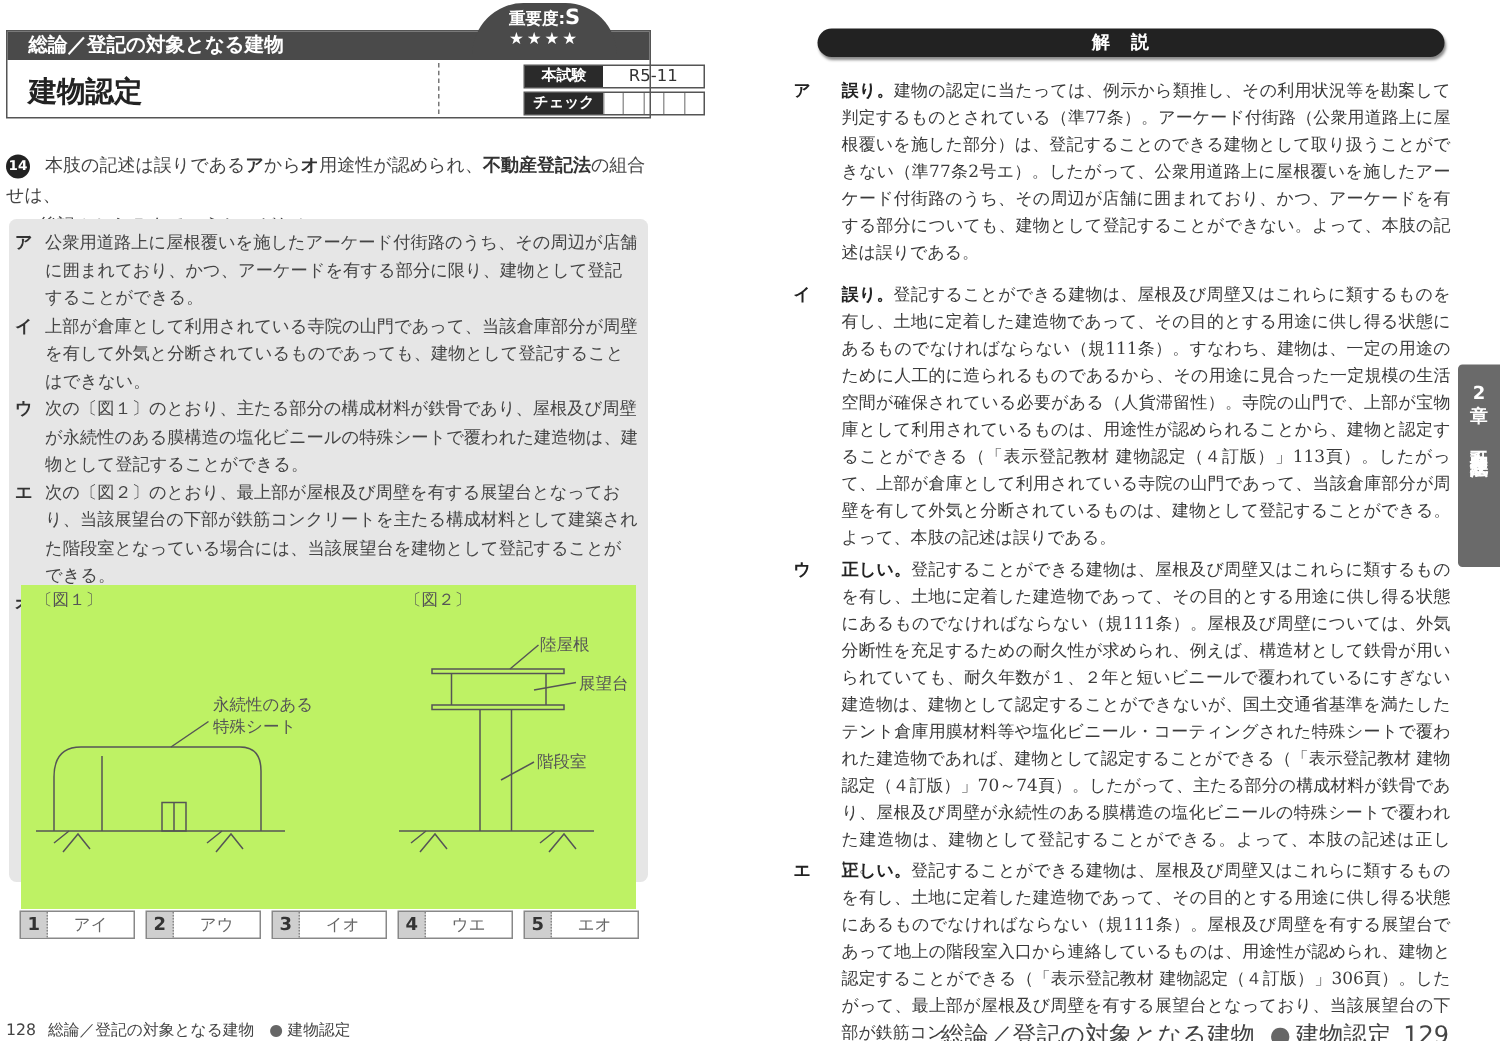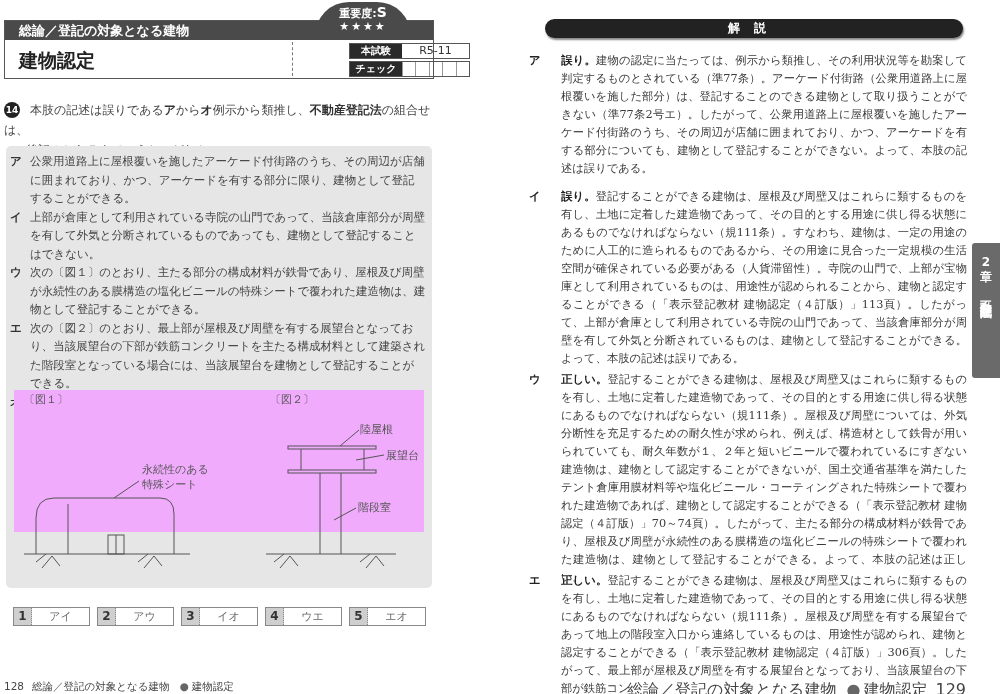--- a/index.html
+++ b/index.html
@@ -29,21 +29,21 @@
 
   .question { position: absolute; left: 4px; top: 100px; width: 430px; font-size: 12px; line-height: 20px; color: #444; }
   .q-num { display: inline-block; width: 16px; height: 16px; border-radius: 50%; background: #222; color: #fff; font-size: 9px; font-weight: bold; text-align: center; line-height: 16px; margin-right: 10px; vertical-align: 1px; }
   .q-bold { font-weight: bold; color: #333; }
   .q-line2 { padding-left: 22px; }
 
   .statements-box { position: absolute; left: 6px; top: 146px; width: 426px; height: 442px; background: #e6e6e6; border-radius: 5px; padding: 6px 6px 0 4px; }
   .statement { font-size: 11.5px; line-height: 18.5px; color: #444; padding-left: 20px; text-indent: -20px; }
   .statement .st-key { font-weight: bold; color: #333; display: inline-block; width: 20px; text-indent: 0; }
 
-  .figure-panel { position: absolute; left: 8px; top: 244px; width: 410px; height: 142px; background: #f0abfc; padding-left: 15px; }
+  .figure-panel { position: absolute; left: 8px; top: 244px; width: 410px; height: 216px; background: #bef264; padding-left: 15px; }
   .fig-caption { position: absolute; font-size: 11px; color: #555; }
   .fig-label { position: absolute; font-size: 11px; color: #555; line-height: 15px; }
   .figure-panel svg { position: absolute; left: 0; top: 0; }
 
   .choices { position: absolute; left: 13px; top: 607px; display: flex; gap: 7px; }
   .choice { display: flex; width: 77px; height: 19px; border: 1px solid #888; background: #fff; }
   .choice-num { width: 18px; background: #cfcfcf; font-size: 12px; font-weight: bold; color: #333; text-align: center; line-height: 17px; border-right: 1px dotted #888; }
   .choice-text { flex: 1; text-align: center; font-size: 11px; color: #666; line-height: 17px; }
 
   .footer-left { position: absolute; left: 4px; top: 680px; font-size: 10.5px; color: #444; }
@@ -95,21 +95,21 @@
 
   <div class="importance-badge" style="left:315px; top:2px;">
     <div class="importance-label">
       <span>重要度:</span><span class="importance-rank">S</span>
     </div>
     <div class="importance-stars">★★★★</div>
   </div>
 
   <div class="question">
     <div>
-      <span class="q-num">14</span><span>本肢の記述は誤りである</span><span class="q-bold">ア</span><span>から</span><span class="q-bold">オ</span><span>例示から類推し、</span><span class="q-bold">不動産登記法</span><span>の組合せは、</span>
+      <span class="q-num">14</span><span>本肢の記述は誤りである</span><span class="q-bold">ア</span><span>から</span><span class="q-bold">オ</span><span>用途性が認められ、</span><span class="q-bold">不動産登記法</span><span>の組合せは、</span>
     </div>
     <div class="q-line2">後記１から５までのうち、どれか。</div>
   </div>
 
   <div class="statements-box">
     <div class="statement"><span class="st-key">ア</span><span>公衆用道路上に屋根覆いを施したアーケード付街路のうち、その周辺が店舗に囲まれており、かつ、アーケードを有する部分に限り、建物として登記することができる。</span></div>
     <div class="statement"><span class="st-key">イ</span><span>上部が倉庫として利用されている寺院の山門であって、当該倉庫部分が周壁を有して外気と分断されているものであっても、建物として登記することはできない。</span></div>
     <div class="statement"><span class="st-key">ウ</span><span>次の〔図１〕のとおり、主たる部分の構成材料が鉄骨であり、屋根及び周壁が永続性のある膜構造の塩化ビニールの特殊シートで覆われた建造物は、建物として登記することができる。</span></div>
     <div class="statement"><span class="st-key">エ</span><span>次の〔図２〕のとおり、最上部が屋根及び周壁を有する展望台となっており、当該展望台の下部が鉄筋コンクリートを主たる構成材料として建築された階段室となっている場合には、当該展望台を建物として登記することができる。</span></div>
     <div class="statement"><span class="st-key">オ</span><span>屋根及び外壁があり、内部に車を格納する回転式のパーキング機械が設置されているタワー状の立体駐車場は、建物として登記することはできない。</span></div>

